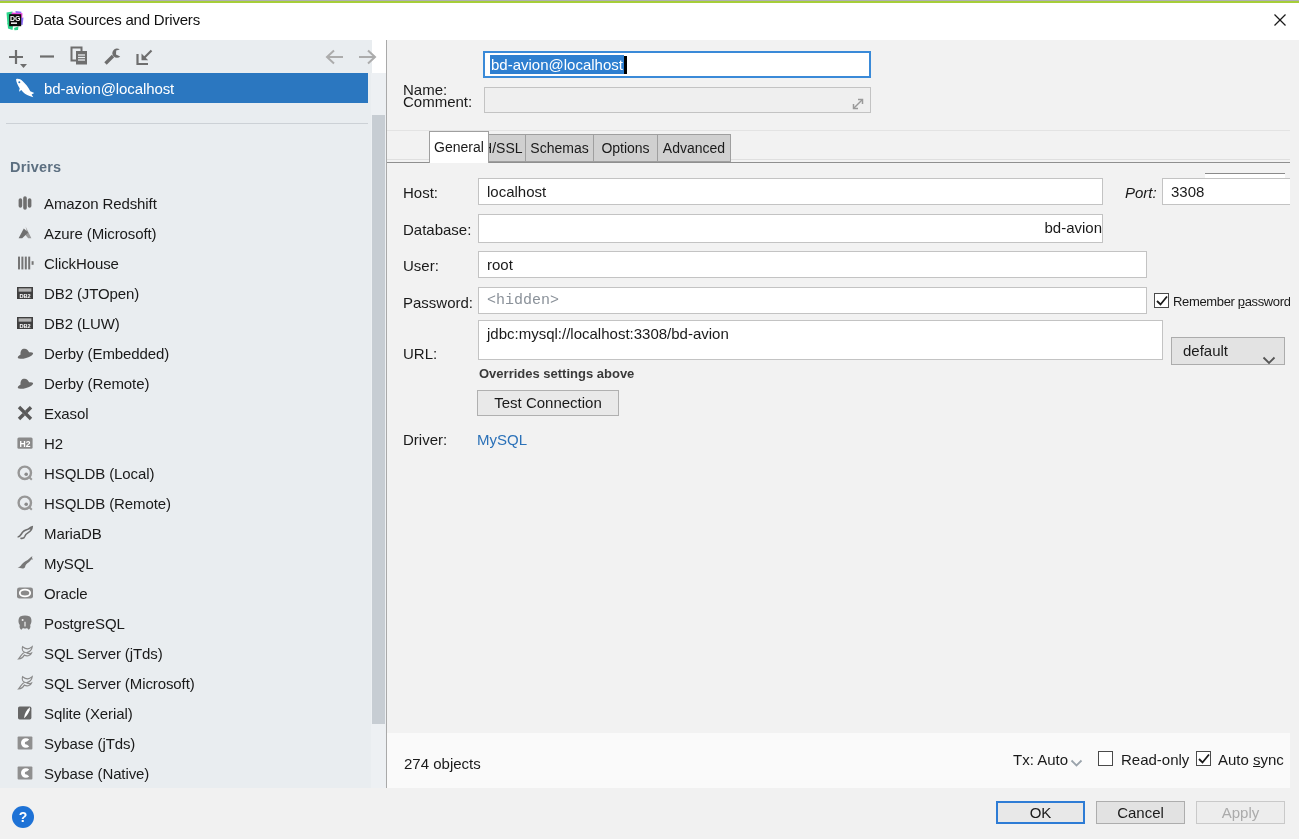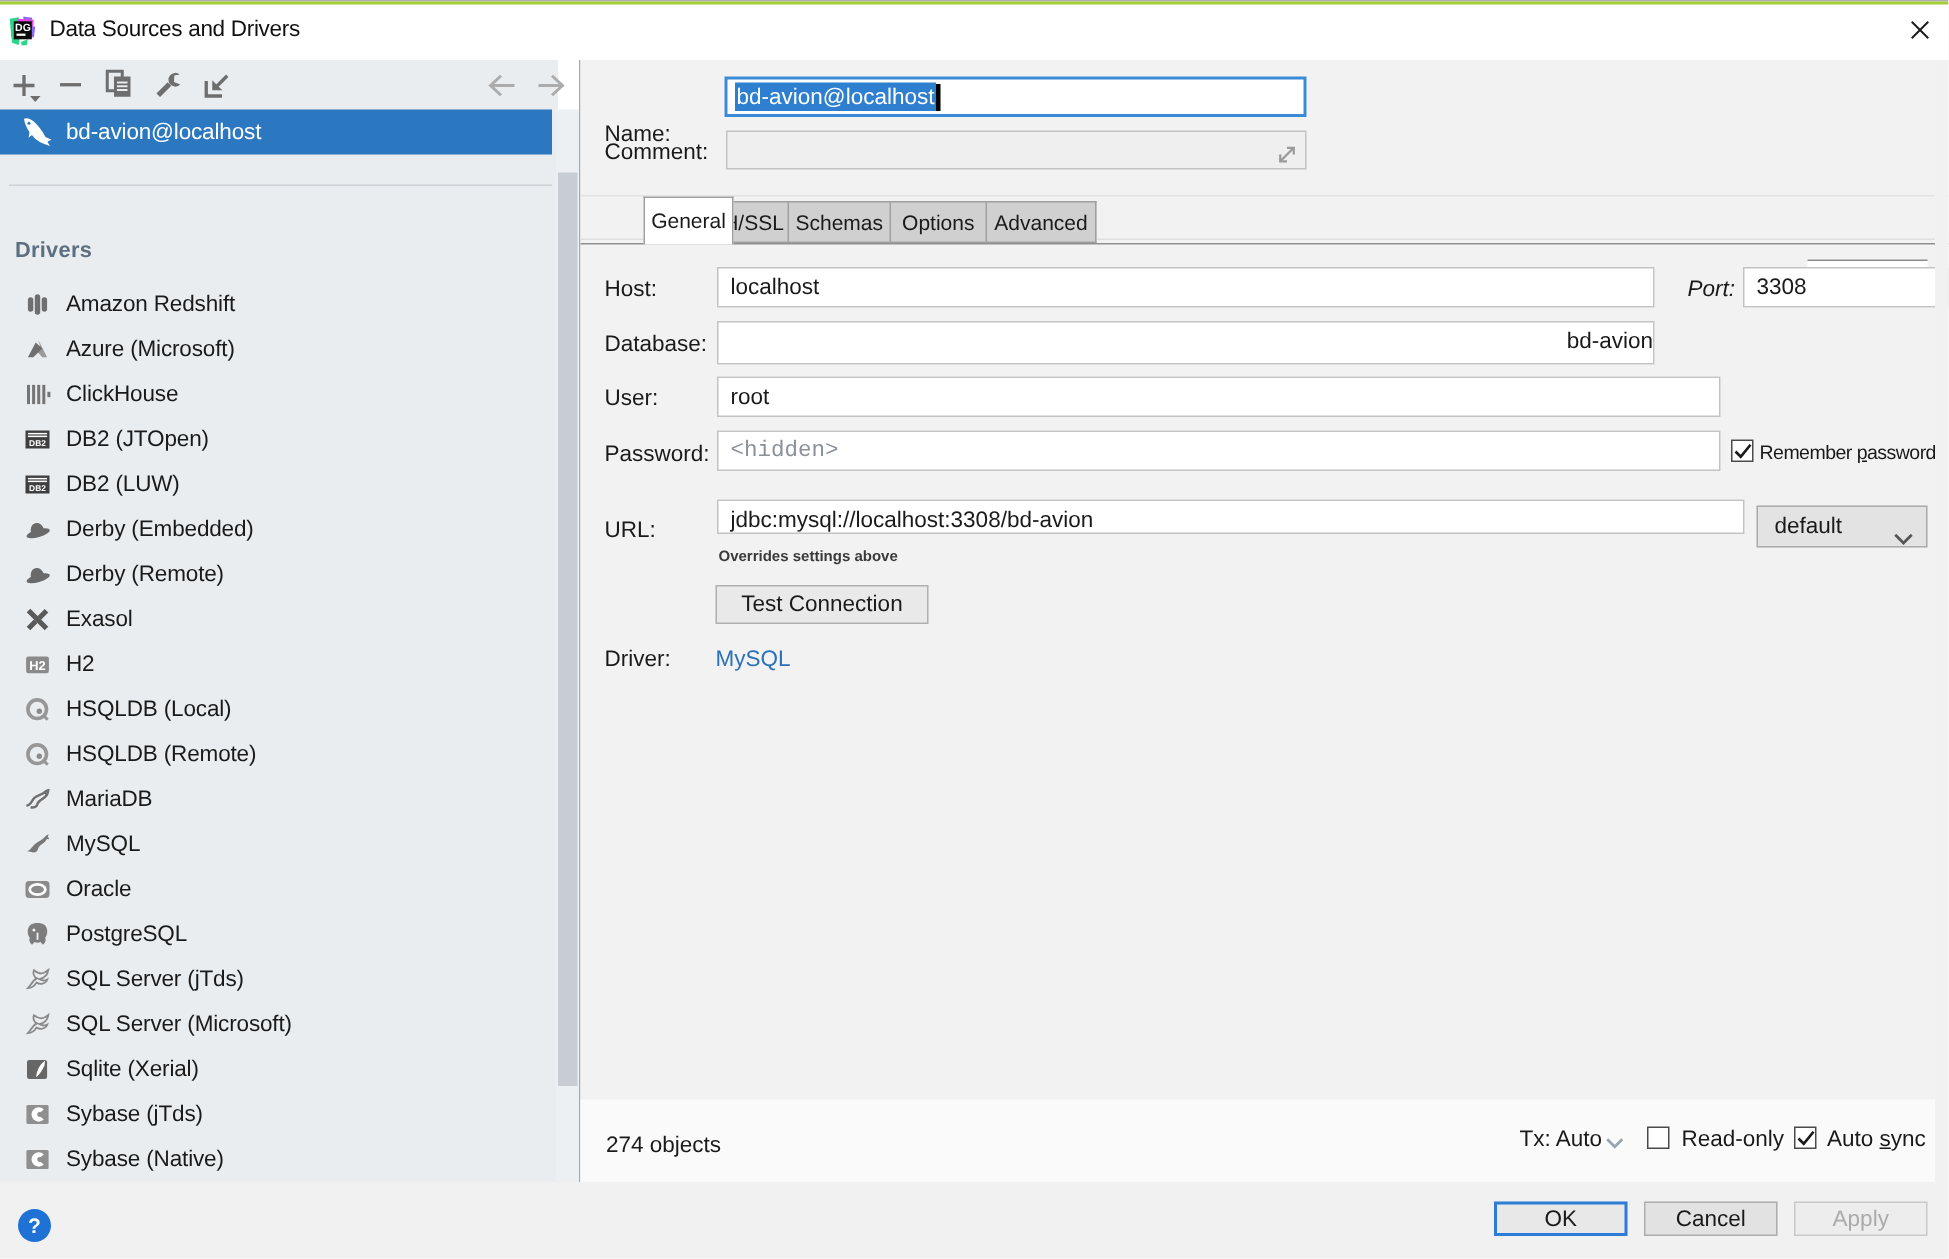--- a/index.html
+++ b/index.html
@@ -376,25 +376,25 @@
     <div class="inp" style="left:91px;top:174px;width:625px;height:29px;text-align:right;">bd-avion</div>
     <div class="lbl" style="left:16px;top:217px;">User:</div>
     <div class="inp" style="left:91px;top:211px;width:669px;height:27px;">root</div>
     <div class="lbl" style="left:16px;top:254px;">Password:</div>
     <div class="inp mono" style="left:91px;top:247px;width:669px;height:27px;">&lt;hidden&gt;</div>
     <div class="cb" style="left:767px;top:253px;"><svg width="14" height="14">
           <path d="M2 7 L5.5 10.5 L12 2.5" stroke="#1a1a1a" stroke-width="1.8" fill="none"></path>
         </svg></div>
     <div class="lbl" style="left:786px;top:254px;font-size:13px;letter-spacing:-0.35px;">Remember <u>p</u>assword</div>
     <div class="lbl" style="left:16px;top:305px;">URL:</div>
-    <div class="inp" style="left:91px;top:293px;width:685px;height:23px;">jdbc:mysql://localhost:3308/bd-avion</div>
+    <div class="inp" style="left:91px;top:280px;width:685px;height:40px;">jdbc:mysql://localhost:3308/bd-avion</div>
     <div class="abs" style="left:784px;top:297px;width:114px;height:28px;background:#e3e3e3;border:1px solid #acacac;line-height:26px;padding-left:11px;">default<span style="position:absolute;right:8px;top:9px;"><svg width="14" height="9">
             <path d="M1.5 1.5 L7 7 L12.5 1.5" stroke="#555" stroke-width="1.8" fill="none"></path>
           </svg></span></div>
-    <div class="lbl" style="left:92px;top:326px;font-size:10px;font-weight:bold;color:#3a3a3a;">Overrides settings above</div>
+    <div class="lbl" style="left:92px;top:326px;font-size:13px;font-weight:bold;color:#3a3a3a;">Overrides settings above</div>
     <div class="abs" style="left:90px;top:350px;width:142px;height:26px;background:#e9e9e9;border:1px solid #b0b0b0;text-align:center;line-height:24px;">Test Connection</div>
     <div class="lbl" style="left:16px;top:391px;">Driver:</div>
     <div class="lbl" style="left:90px;top:391px;color:#2b71b8;">MySQL</div>
   </div>
 
   <div class="abs" id="statusrow">
     <div class="lbl" style="left:17px;top:22px;">274 objects</div>
     <div class="lbl" style="left:626px;top:18px;">Tx: Auto</div>
     <span style="position:absolute;left:683px;top:21px;"><svg width="13" height="9">
           <path d="M1.5 1.5 L6.5 6.5 L11.5 1.5" stroke="#9aa3ab" stroke-width="1.8" fill="none"></path>

